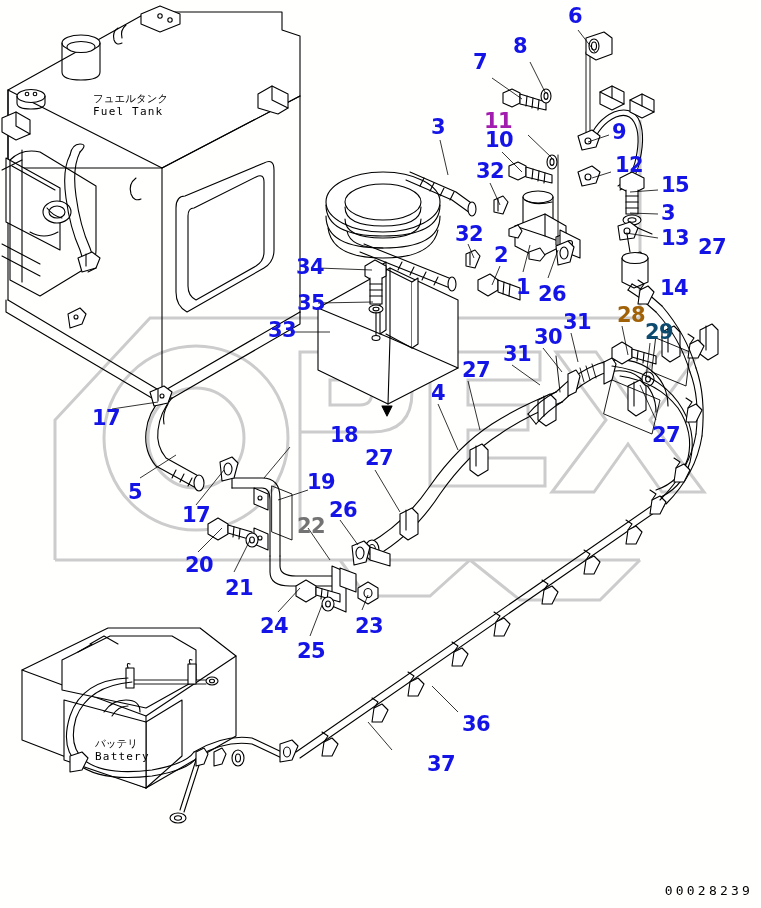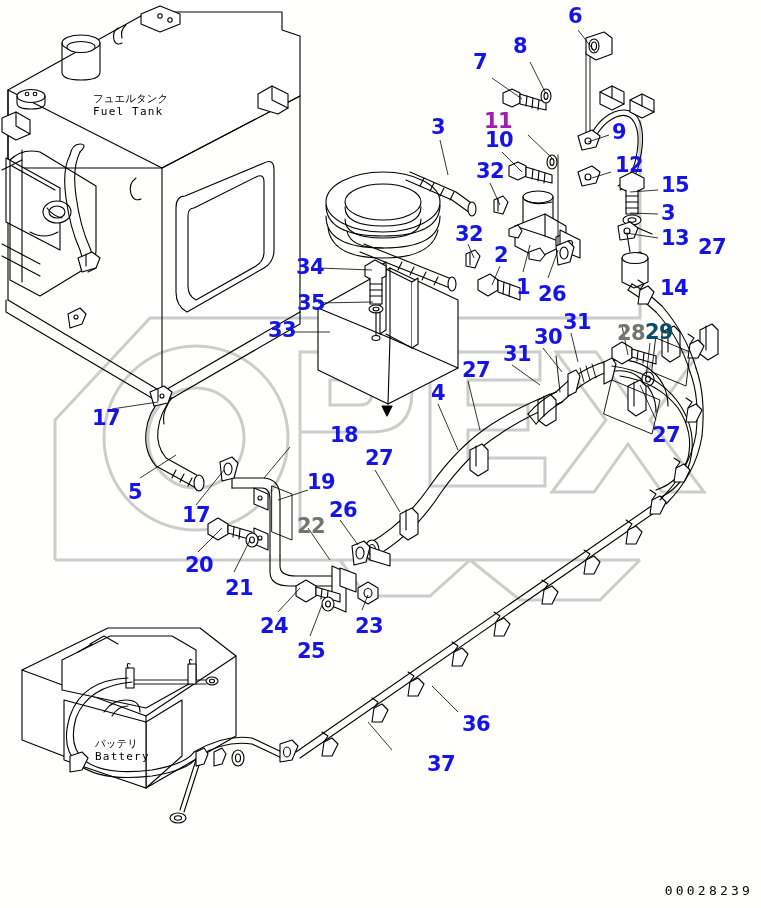--- a/index.html
+++ b/index.html
@@ -552,21 +552,21 @@
       <div class="lbl" style="left: 698px; top: 237px; color: rgb(20, 20, 230);">27</div>
       <div class="lbl" style="left: 455px; top: 224px; color: rgb(20, 20, 230);">32</div>
       <div class="lbl" style="left: 494px; top: 245px; color: rgb(20, 20, 230);">2</div>
       <div class="lbl" style="left: 516px; top: 277px; color: rgb(20, 20, 230);">1</div>
       <div class="lbl" style="left: 538px; top: 284px; color: rgb(20, 20, 230);">26</div>
       <div class="lbl" style="left: 660px; top: 278px; color: rgb(20, 20, 230);">14</div>
       <div class="lbl" style="left: 296px; top: 257px; color: rgb(20, 20, 230);">34</div>
       <div class="lbl" style="left: 297px; top: 293px; color: rgb(20, 20, 230);">35</div>
       <div class="lbl" style="left: 268px; top: 320px; color: rgb(20, 20, 230);">33</div>
       <div class="lbl" style="left: 563px; top: 312px; color: rgb(20, 20, 230);">31</div>
-      <div class="lbl" style="left: 617px; top: 305px; color: #737373; margin-top: 18px;">28</div>
+      <div class="lbl" style="left: 617px; top: 305px; color: #a16207;">28</div>
       <div class="lbl" style="left: 645px; top: 322px; color: #0c4a6e;">29</div>
       <div class="lbl" style="left: 534px; top: 327px; color: rgb(20, 20, 230);">30</div>
       <div class="lbl" style="left: 503px; top: 344px; color: rgb(20, 20, 230);">31</div>
       <div class="lbl" style="left: 462px; top: 360px; color: rgb(20, 20, 230);">27</div>
       <div class="lbl" style="left: 652px; top: 425px; color: rgb(20, 20, 230);">27</div>
       <div class="lbl" style="left: 431px; top: 383px; color: rgb(20, 20, 230);">4</div>
       <div class="lbl" style="left: 92px; top: 408px; color: rgb(20, 20, 230);">17</div>
       <div class="lbl" style="left: 294px; top: 425px; color: rgb(20, 20, 230); margin-left: 36px;">18</div>
       <div class="lbl" style="left: 128px; top: 482px; color: rgb(20, 20, 230);">5</div>
       <div class="lbl" style="left: 182px; top: 505px; color: rgb(20, 20, 230);">17</div>

